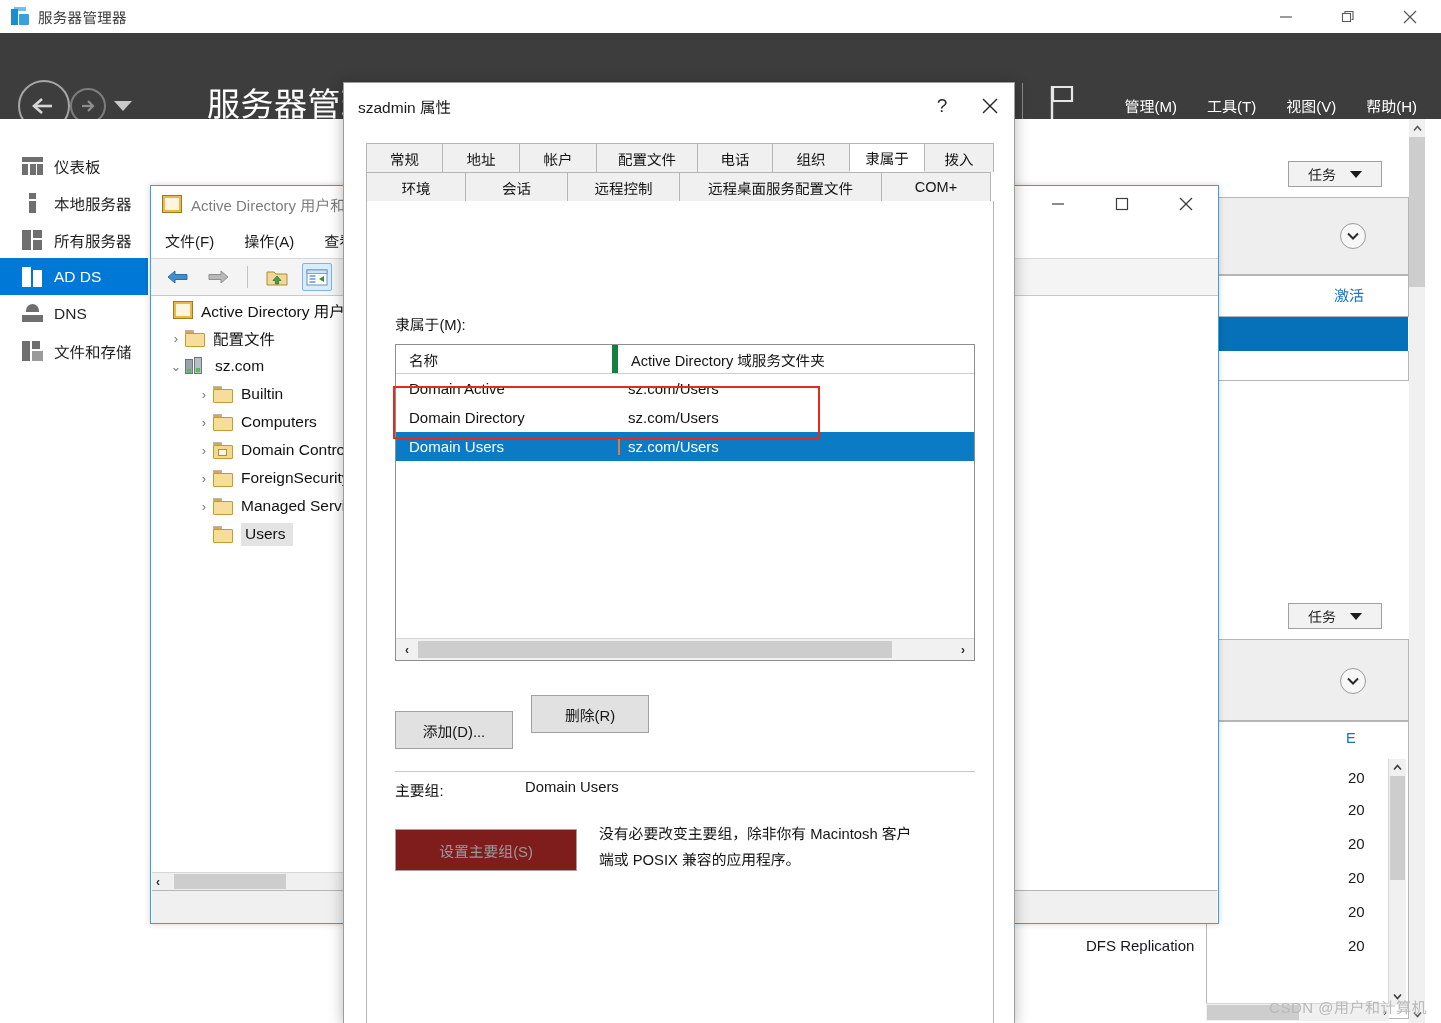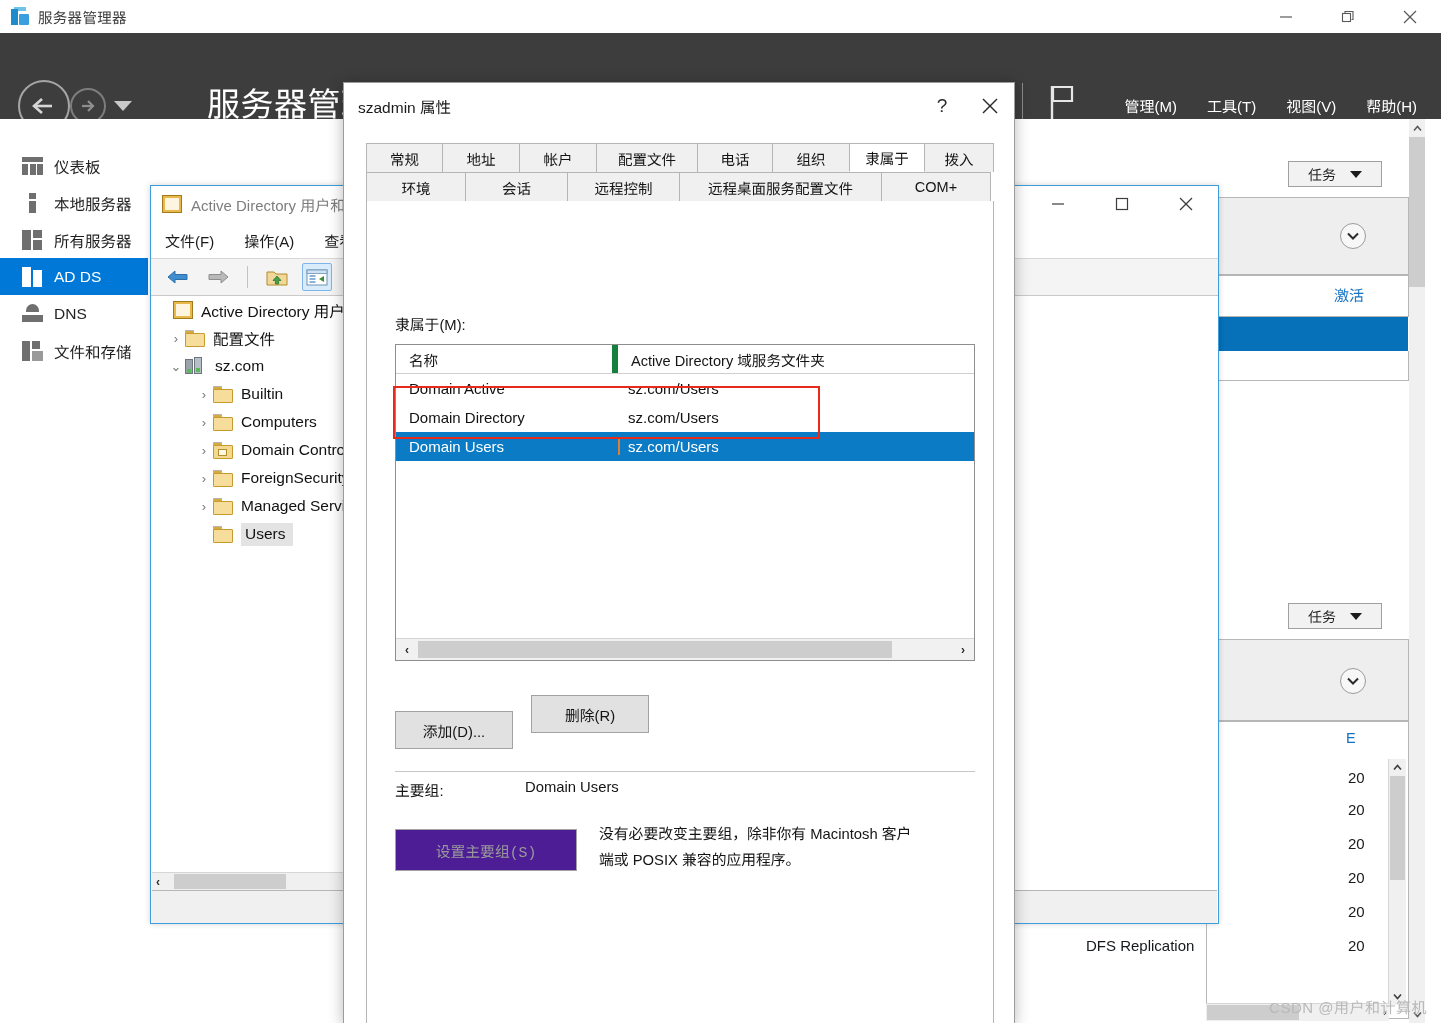--- a/index.html
+++ b/index.html
@@ -610,21 +610,21 @@
   .btn {
     position: absolute;
     border: 1px solid #a2a2a2;
     background: #e1e1e1;
     font-size: 14.8px;
     color: #141414;
     display: flex; align-items: center; justify-content: center;
     box-sizing: border-box;
     white-space: nowrap;
   }
-  .btn.disabled { color: #9a9a9a; background: #4c1d95; font-family: Liberation Mono, monospace; }
+  .btn.disabled { color: #9a9a9a; background: #7f1d1d; }
   .hr-sep {
     position: absolute;
     height: 1px;
     background: #c6c6c6;
   }
   .note-text {
     position: absolute;
     font-size: 14.8px;
     color: #141414;
     line-height: 26px;

